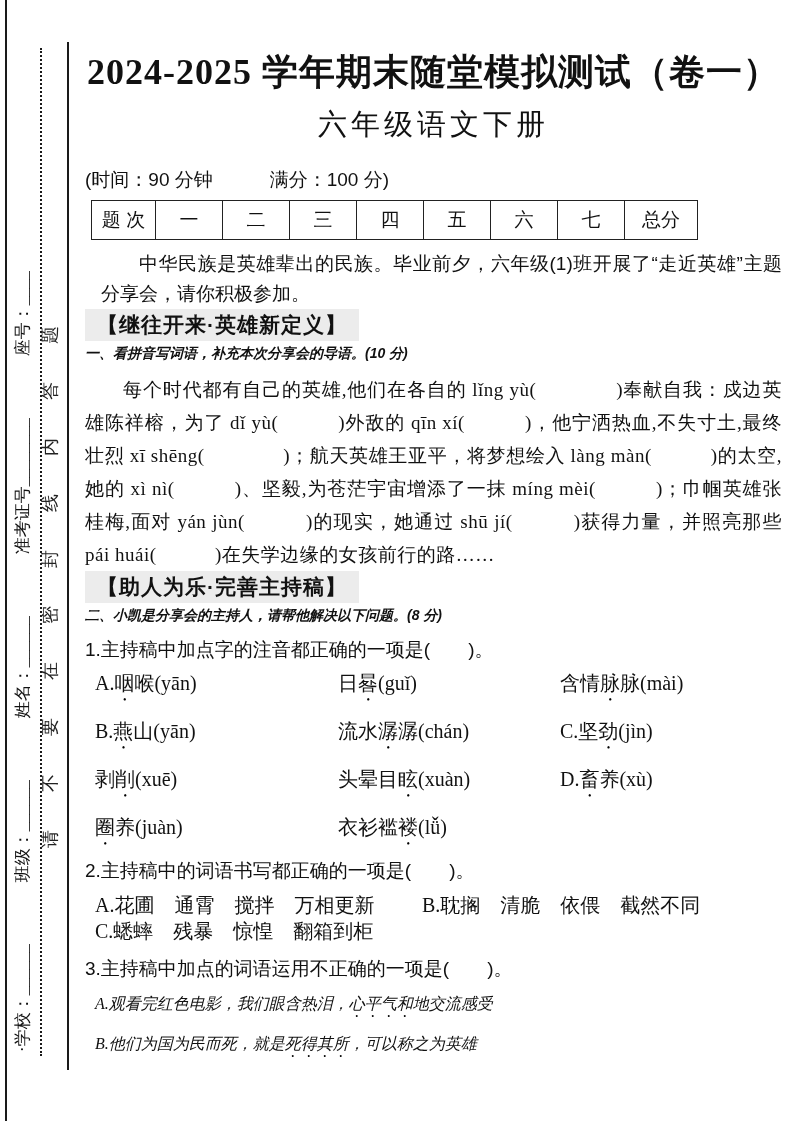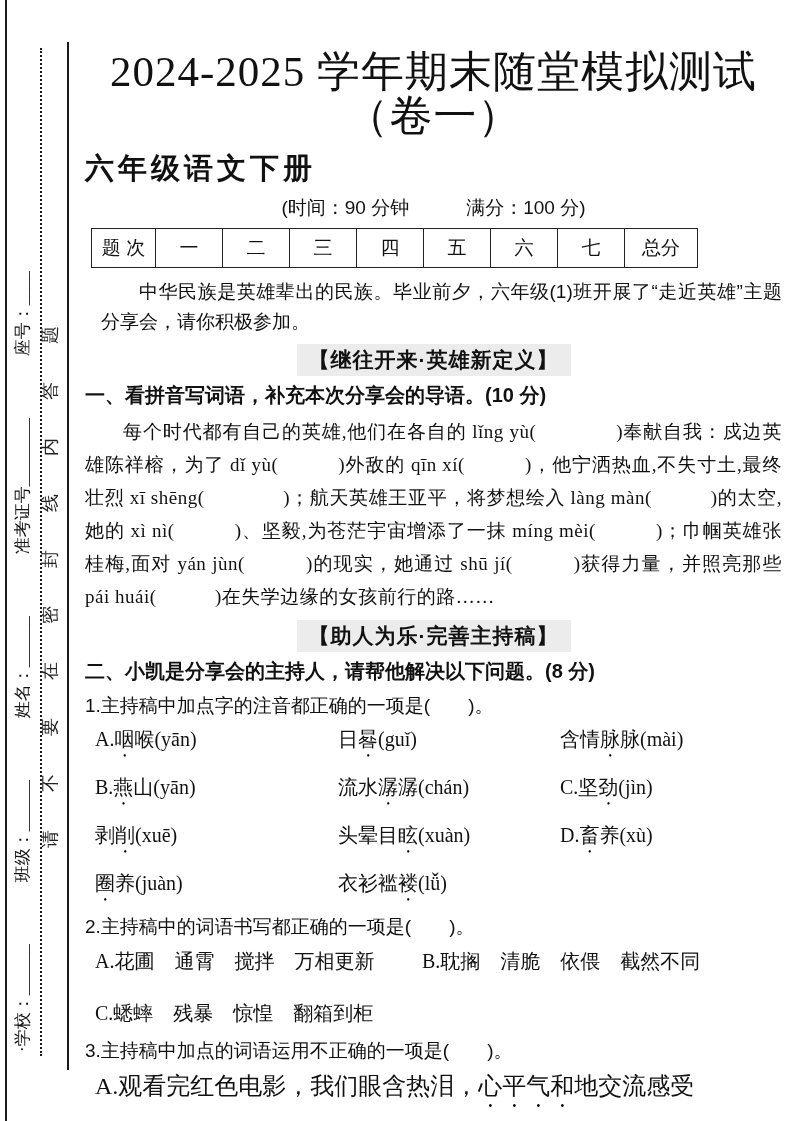--- a/index.html
+++ b/index.html
@@ -19,57 +19,57 @@
   }
   .seal-chars{
     position:absolute;left:38px;top:848px;width:580px;height:26px;
     transform:rotate(-90deg);transform-origin:0 0;
     font-size:18px;letter-spacing:38px;white-space:nowrap;color:#222;
   }
   
   .content{position:absolute;left:85px;top:44px;width:697px;}
   .title{
     margin:6px 0 0 0;text-align:center;font-family:"Liberation Serif","DejaVu Serif",serif;
-    font-weight:400;font-size:43px;line-height:44px;letter-spacing:1px;
+    font-weight:700;font-size:36px;line-height:44px;letter-spacing:1px;
   }
   .subtitle{
-    margin:10px 0 0 0;text-align:left;font-family:"Liberation Serif","DejaVu Serif",serif;
-    font-weight:700;font-size:29px;line-height:40px;letter-spacing:4px;
+    margin:10px 0 0 0;text-align:center;font-family:"Liberation Serif","DejaVu Serif",serif;
+    font-weight:400;font-size:29px;line-height:40px;letter-spacing:4px;
   }
-  .meta{margin-top:8px;text-align:center;font-size:19px;line-height:24px;}
+  .meta{margin-top:24px;text-align:left;font-size:19px;line-height:24px;}
   table.score{
     border-collapse:collapse;table-layout:fixed;margin:8px 0 0 6px;width:606px;
   }
   table.score td{
     border:1.5px solid #222;text-align:center;font-size:19px;padding:0;
   }
   table.score .r1 td{height:38px;}
   table.score .r2 td{height:32px;}
   .intro{margin:9px 0 0 16px;font-size:19px;line-height:30px;text-indent:2em;text-align:justify;}
-  .banner{margin-top:7px;display:flex;justify-content:center;}
+  .banner{margin-top:0;display:flex;justify-content:flex-start;}
   .banner span{
     background:#ececec;font-weight:700;font-size:21px;line-height:30px;padding:1px 12px;letter-spacing:1px;
   }
-  .sec-head{margin-top:7px;font-weight:700;font-size:20px;line-height:25px;}
+  .sec-head{font-weight:700;font-size:14px;line-height:25px;font-style:italic;}
   .passage{
     margin:7px 0 0 0;font-family:"Liberation Serif","DejaVu Serif",serif;
     font-size:19px;line-height:33px;text-indent:2em;text-align:justify;letter-spacing:.5px;
   }
   .q-stem{margin-top:10px;font-size:19px;line-height:24px;}
   .q1-grid{
     margin:8px 0 0 10px;display:grid;grid-template-columns:243px 222px 1fr;row-gap:13px;
     font-family:Liberation Serif, serif;font-size:20px;line-height:26px;
   }
   .q2-grid{
-    margin:9px 0 0 10px;display:grid;grid-template-columns:327px 1fr;row-gap:26px;
+    margin:9px 0 0 10px;display:grid;grid-template-columns:327px 1fr;row-gap:0;
     font-family:"Liberation Serif","DejaVu Serif",serif;font-size:20px;line-height:26px;
   }
   .q3-line{
     margin:8px 0 0 10px;font-family:"Liberation Serif","DejaVu Serif",serif;
-    font-size:24px;line-height:30px;
+    font-size:16px;line-height:30px;font-style:italic;
   }
   .em{
     text-emphasis:filled dot #000;text-emphasis-position:under right;
     -webkit-text-emphasis:filled dot #000;-webkit-text-emphasis-position:under right;
   }
 </style>
 </head>
 <body>
 
 <div class="page">

